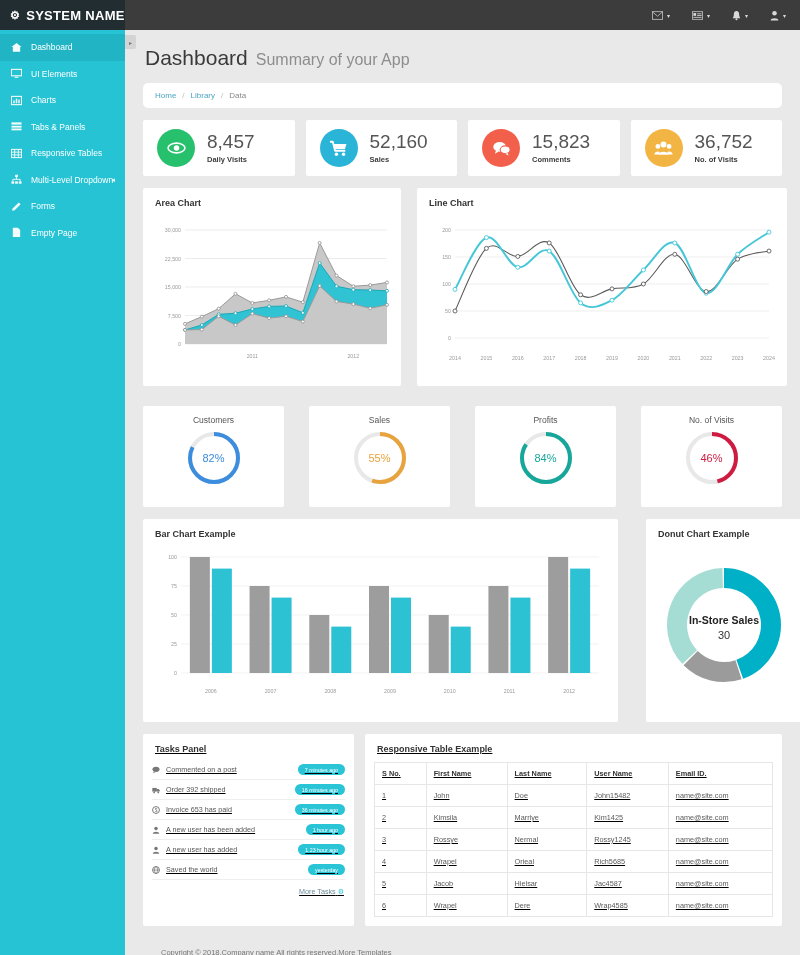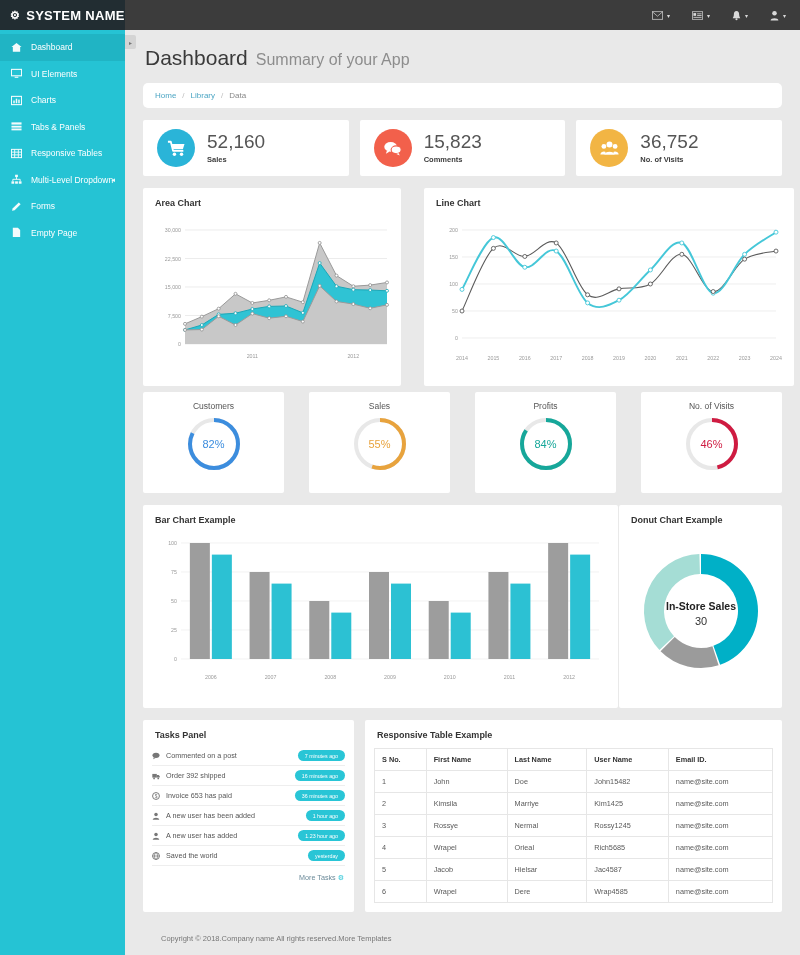--- a/index.html
+++ b/index.html
@@ -88,44 +88,44 @@
     display: flex; align-items: center; justify-content: center;
     flex: 0 0 38px; color: #fff;
   }
   .stat .txt .num { font-size: 19px; color: #555; font-weight: normal; line-height: 1.05; }
   .stat .txt .lbl { font-size: 7.5px; color: #3b3b3b; font-weight: bold; margin-top: 3px; }
 
   
   .panel { background: #fff; border-radius: 2px; }
   .panel-title { font-size: 9px; font-weight: bold; color: #333; padding: 10px 12px 6px 12px; }
 
-  .row { display: flex; gap: 23px; margin-bottom: 6px; }
+  .row { display: flex; gap: 16px; margin-bottom: 20px; }
   .chart-wrap { padding: 2px 8px 6px 8px; }
 
   
   .axlbl { font-size: 5.3px; fill: #9a9a9a; font-family: "Liberation Sans", sans-serif; }
 
   
   .donuts { display: flex; gap: 25px; margin-bottom: 12px; }
   .dcard { flex: 1; background: #fff; border-radius: 2px; height: 101px;
            display: flex; flex-direction: column; align-items: center; padding-top: 9px; }
   .dcard .t { font-size: 8.5px; color: #555; margin-bottom: 4px; }
   .dcard .ring { position: relative; width: 58px; height: 58px; }
   .dcard .ring .val {
     position: absolute; inset: 0; display: flex; align-items: center; justify-content: center;
     font-size: 11px;
   }
 
   
-  .barrow { display: flex; gap: 1px; margin-bottom: 12px; margin-top: 8px; }
+  .barrow { display: flex; gap: 28px; margin-bottom: 12px; margin-top: 8px; }
   .barpanel { flex: 0 0 475px; }
   .donutpanel { flex: 1; }
 
   
-  .botrow { display: flex; gap: 11px; margin-bottom: 10px; }
+  .botrow { display: flex; gap: 11px; margin-bottom: 10px; text-decoration: underline; }
   .tasks { flex: 0 0 211px; background: #fff; border-radius: 2px; padding-bottom: 4px; }
   .task-list { padding: 0 9px; }
   .task {
     display: flex; align-items: center; gap: 6px;
     height: 20px; border-bottom: 1px solid #eee;
     font-size: 7.2px; color: #555;
   }
   .task .ti { width: 8px; display: flex; align-items: center; justify-content: center; color: #777; }
   .task .tl { flex: 1; }
   .badge {
@@ -288,20 +288,32 @@
 
       <div class="breadcrumb">
         <a>Home</a>
         <span class="sep">/</span>
         <a>Library</a>
         <span class="sep">/</span>
         <span>Data</span>
       </div>
 
       <div class="stats" id="stats">
+          <div class="stat">
+            <div class="circ" style="background:#27c06c">
+              <svg width="19" height="16" viewBox="0 0 18 14">
+                <ellipse cx="9" cy="7" rx="8" ry="4.6" fill="none" stroke="#fff" stroke-width="1.5"></ellipse>
+                <circle cx="9" cy="7" r="2.6" fill="#fff"></circle>
+              </svg>
+            </div>
+            <div class="txt">
+              <div class="num">8,457</div>
+              <div class="lbl">Daily Visits</div>
+            </div>
+          </div>
           <div class="stat">
             <div class="circ" style="background:#2ab4d8">
               <svg width="19" height="16" viewBox="0 0 16 14">
                 <path d="M0.5 1.5 L3 1.5 L5 9.5 L14 9.5" fill="none" stroke="#fff" stroke-width="1.6" stroke-linejoin="round"></path>
                 <path d="M3.6 3.6 L15 3.6 L13.6 8 L5.2 8 Z" fill="#fff"></path>
                 <circle cx="6.2" cy="12.4" r="1.5" fill="#fff"></circle>
                 <circle cx="12.4" cy="12.4" r="1.5" fill="#fff"></circle>
               </svg>
             </div>
             <div class="txt">

